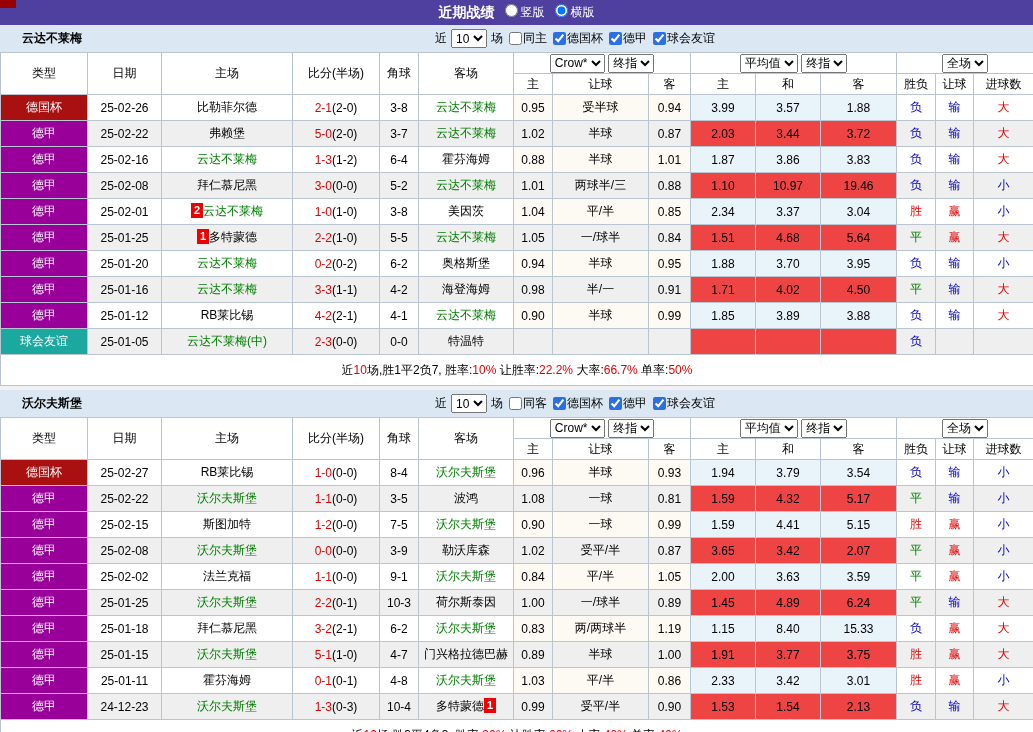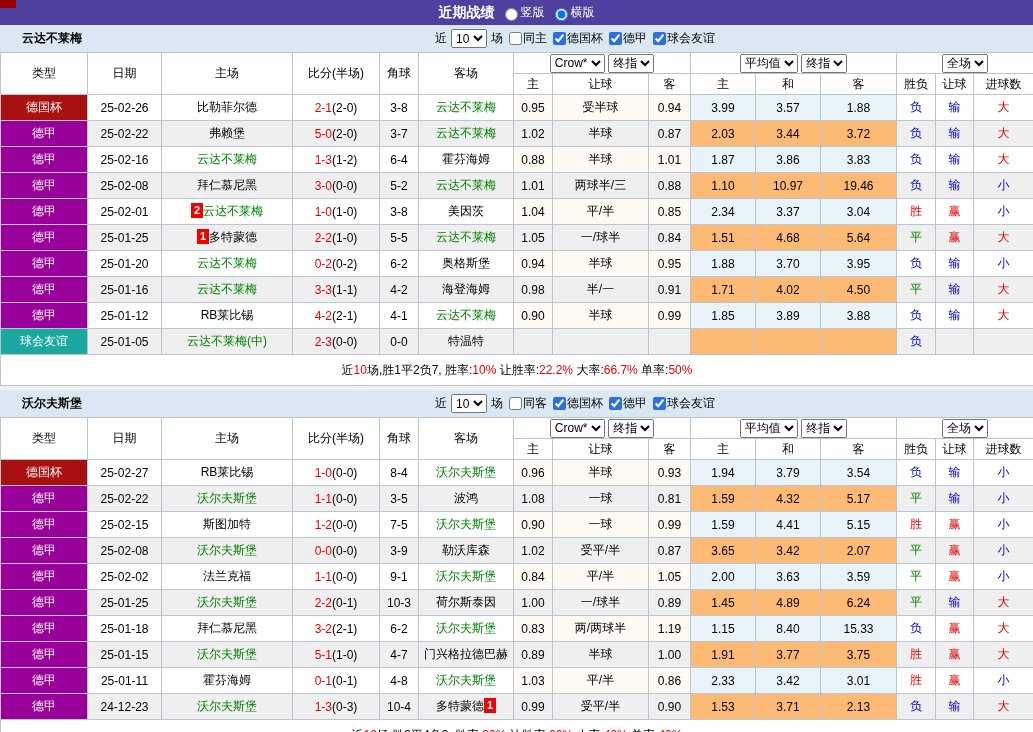--- a/index.html
+++ b/index.html
@@ -11,21 +11,21 @@
     color: #000;
     position: relative;
   }
   .corner-mark { position:absolute; left:0; top:0; width:16px; height:8px; background:#990000; }
   
   .topbar {
     height: 25px; background:#4f3f9e; color:#fff;
     display:flex; align-items:center; justify-content:center; gap:10px;
   }
   .topbar .title { font-weight:bold; font-size:14px; }
-  .topbar label { display:flex; align-items:flex-end; gap:3px; font-size:12px; cursor:pointer; }
+  .topbar label { display:flex; align-items:flex-start; gap:3px; font-size:12px; cursor:pointer; }
   .topbar input { margin:0; }
   
   .section-bar {
     height: 27px; background:#dbe8f4;
     display:flex; align-items:center;
   }
   .section-bar .team { font-weight:bold; padding-left:22px; flex:0 0 auto; }
   .section-bar .filters {
     margin-left:auto; margin-right:318px;
     display:flex; align-items:center; gap:2px; white-space:nowrap;
@@ -35,21 +35,21 @@
   .section-bar .filters .chk { display:flex; align-items:center; }
   
   table { border-collapse: collapse; table-layout: fixed; width: 1033px; border-radius: 18px; }
   td, th { border:1px solid #b9c6d2; text-align:center; font-weight:normal; overflow:hidden; white-space:nowrap; }
   thead th { background:#fff; height:21px; }
   thead .sel-cell select { font-size:12px; height:19px; }
   tbody td { height:26px; background:#fff; }
   tr.even td { background:#efefef; }
   tr.odd td.col-crow { background:#fdfaf3; }
   tr.odd td.col-avg { background:#e9f3fa; }
-  tr.even td.col-avg { background:#fdba74; }
+  tr.even td.col-avg { background:#ef4444; }
   td.league-cell { color:#fff; }
   tfoot td { height:31px; background:#fff; }
   .t-red { color:#e60000; }
   .t-blue { color:#0000cc; }
   .t-green { color:#008000; }
   .t-team { color:#008000; }
   .score-main { color:#e60000;margin-top:39px; }
   .rank-badge {
     display:inline-block; background:#f00000; color:#fff;
     min-width:12px; padding:0 1px; height:15px; line-height:15px;
@@ -563,21 +563,21 @@
     <td class="league-cell" style="background: rgb(153, 0, 153);">德甲</td>
     <td>24-12-23</td>
     <td><span class="t-team">沃尔夫斯堡</span></td>
     <td><span class="score-main">1-3</span><span>(0-3)</span></td>
     <td>10-4</td>
     <td><span>多特蒙德</span><span class="rank-badge">1</span></td>
     <td class="col-crow">0.99</td>
     <td class="col-crow">受平/半</td>
     <td class="col-crow">0.90</td>
     <td class="col-avg">1.53</td>
-    <td class="col-avg">3.71</td>
+    <td class="col-avg">1.54</td>
     <td class="col-avg">2.13</td>
     <td class="t-blue">负</td>
     <td class="t-blue">输</td>
     <td class="t-red">大</td>
   </tr>
     </tbody>
   <tfoot>
     <tr>
       <td colspan="15"><span>近</span><span class="t-red">10</span><span>场,胜3平4负3, 胜率:</span><span class="t-red">30%</span><span> 让胜率:</span><span class="t-red">60%</span><span> 大率:</span><span class="t-red">40%</span><span> 单率:</span><span class="t-red">40%</span></td>
     </tr>

